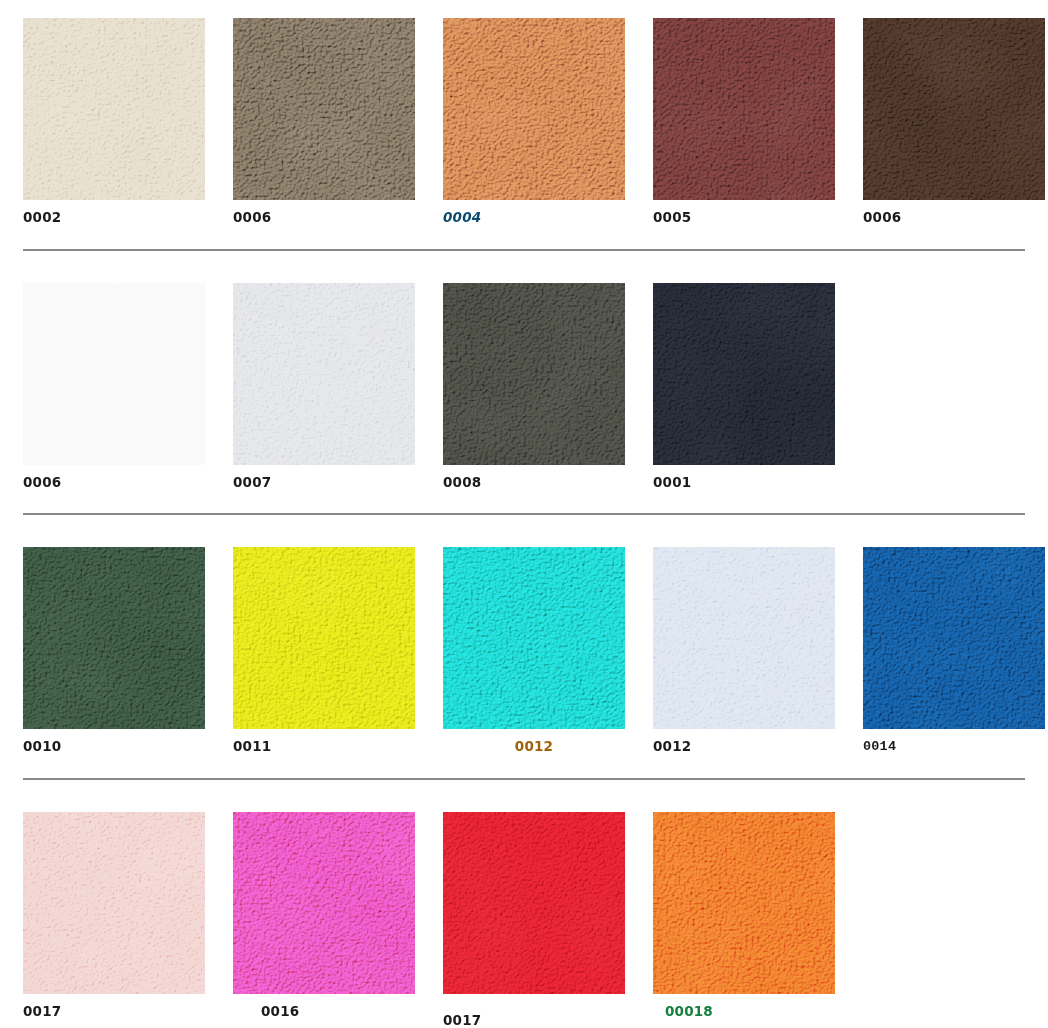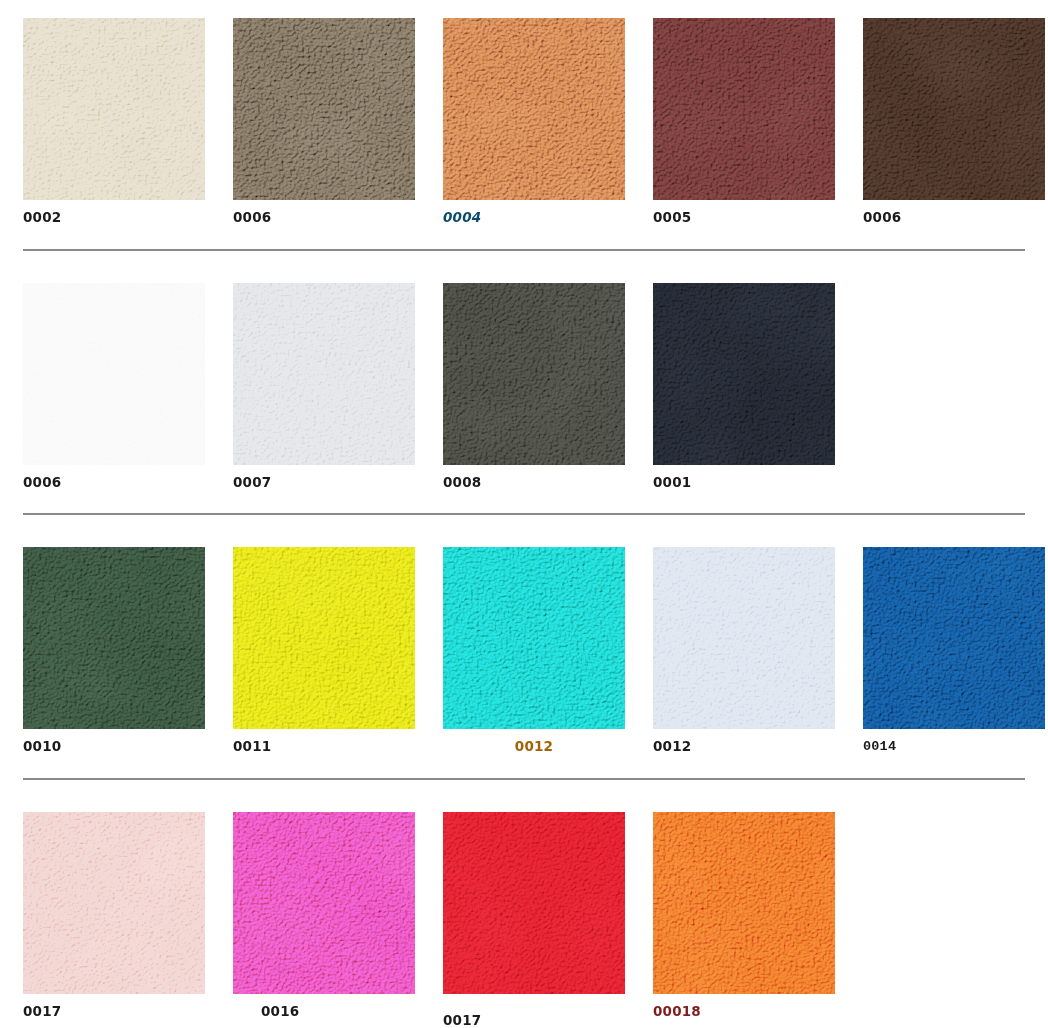--- a/index.html
+++ b/index.html
@@ -511,18 +511,18 @@
                 <filter id="lite18" x="-10%" y="-10%" width="120%" height="120%">
                   <feTurbulence type="fractalNoise" baseFrequency="0.012" numOctaves="2" seed="137" result="b"></feTurbulence>
                   <feColorMatrix in="b" type="saturate" values="0"></feColorMatrix>
                 </filter>
               </defs>
               <rect x="0" y="0" width="182" height="182" fill="#e1531d"></rect>
               <rect x="0" y="0" width="182" height="182" filter="url(#grain18)" style="mix-blend-mode:overlay" opacity="0.75"></rect>
               <rect x="0" y="0" width="182" height="182" filter="url(#lite18)" style="mix-blend-mode:soft-light" opacity="0.30"></rect>
             </svg>
           </div>
-          <div class="swatch-label" style="color: #7f1d1d;">00018</div>
+          <div class="swatch-label" style="color: #15803d; margin-left: 12px;">00018</div>
         </div>
       </div>
     </div>
     <div class="spacer-after-labels"></div>
   </div>
 
 </body></html>

